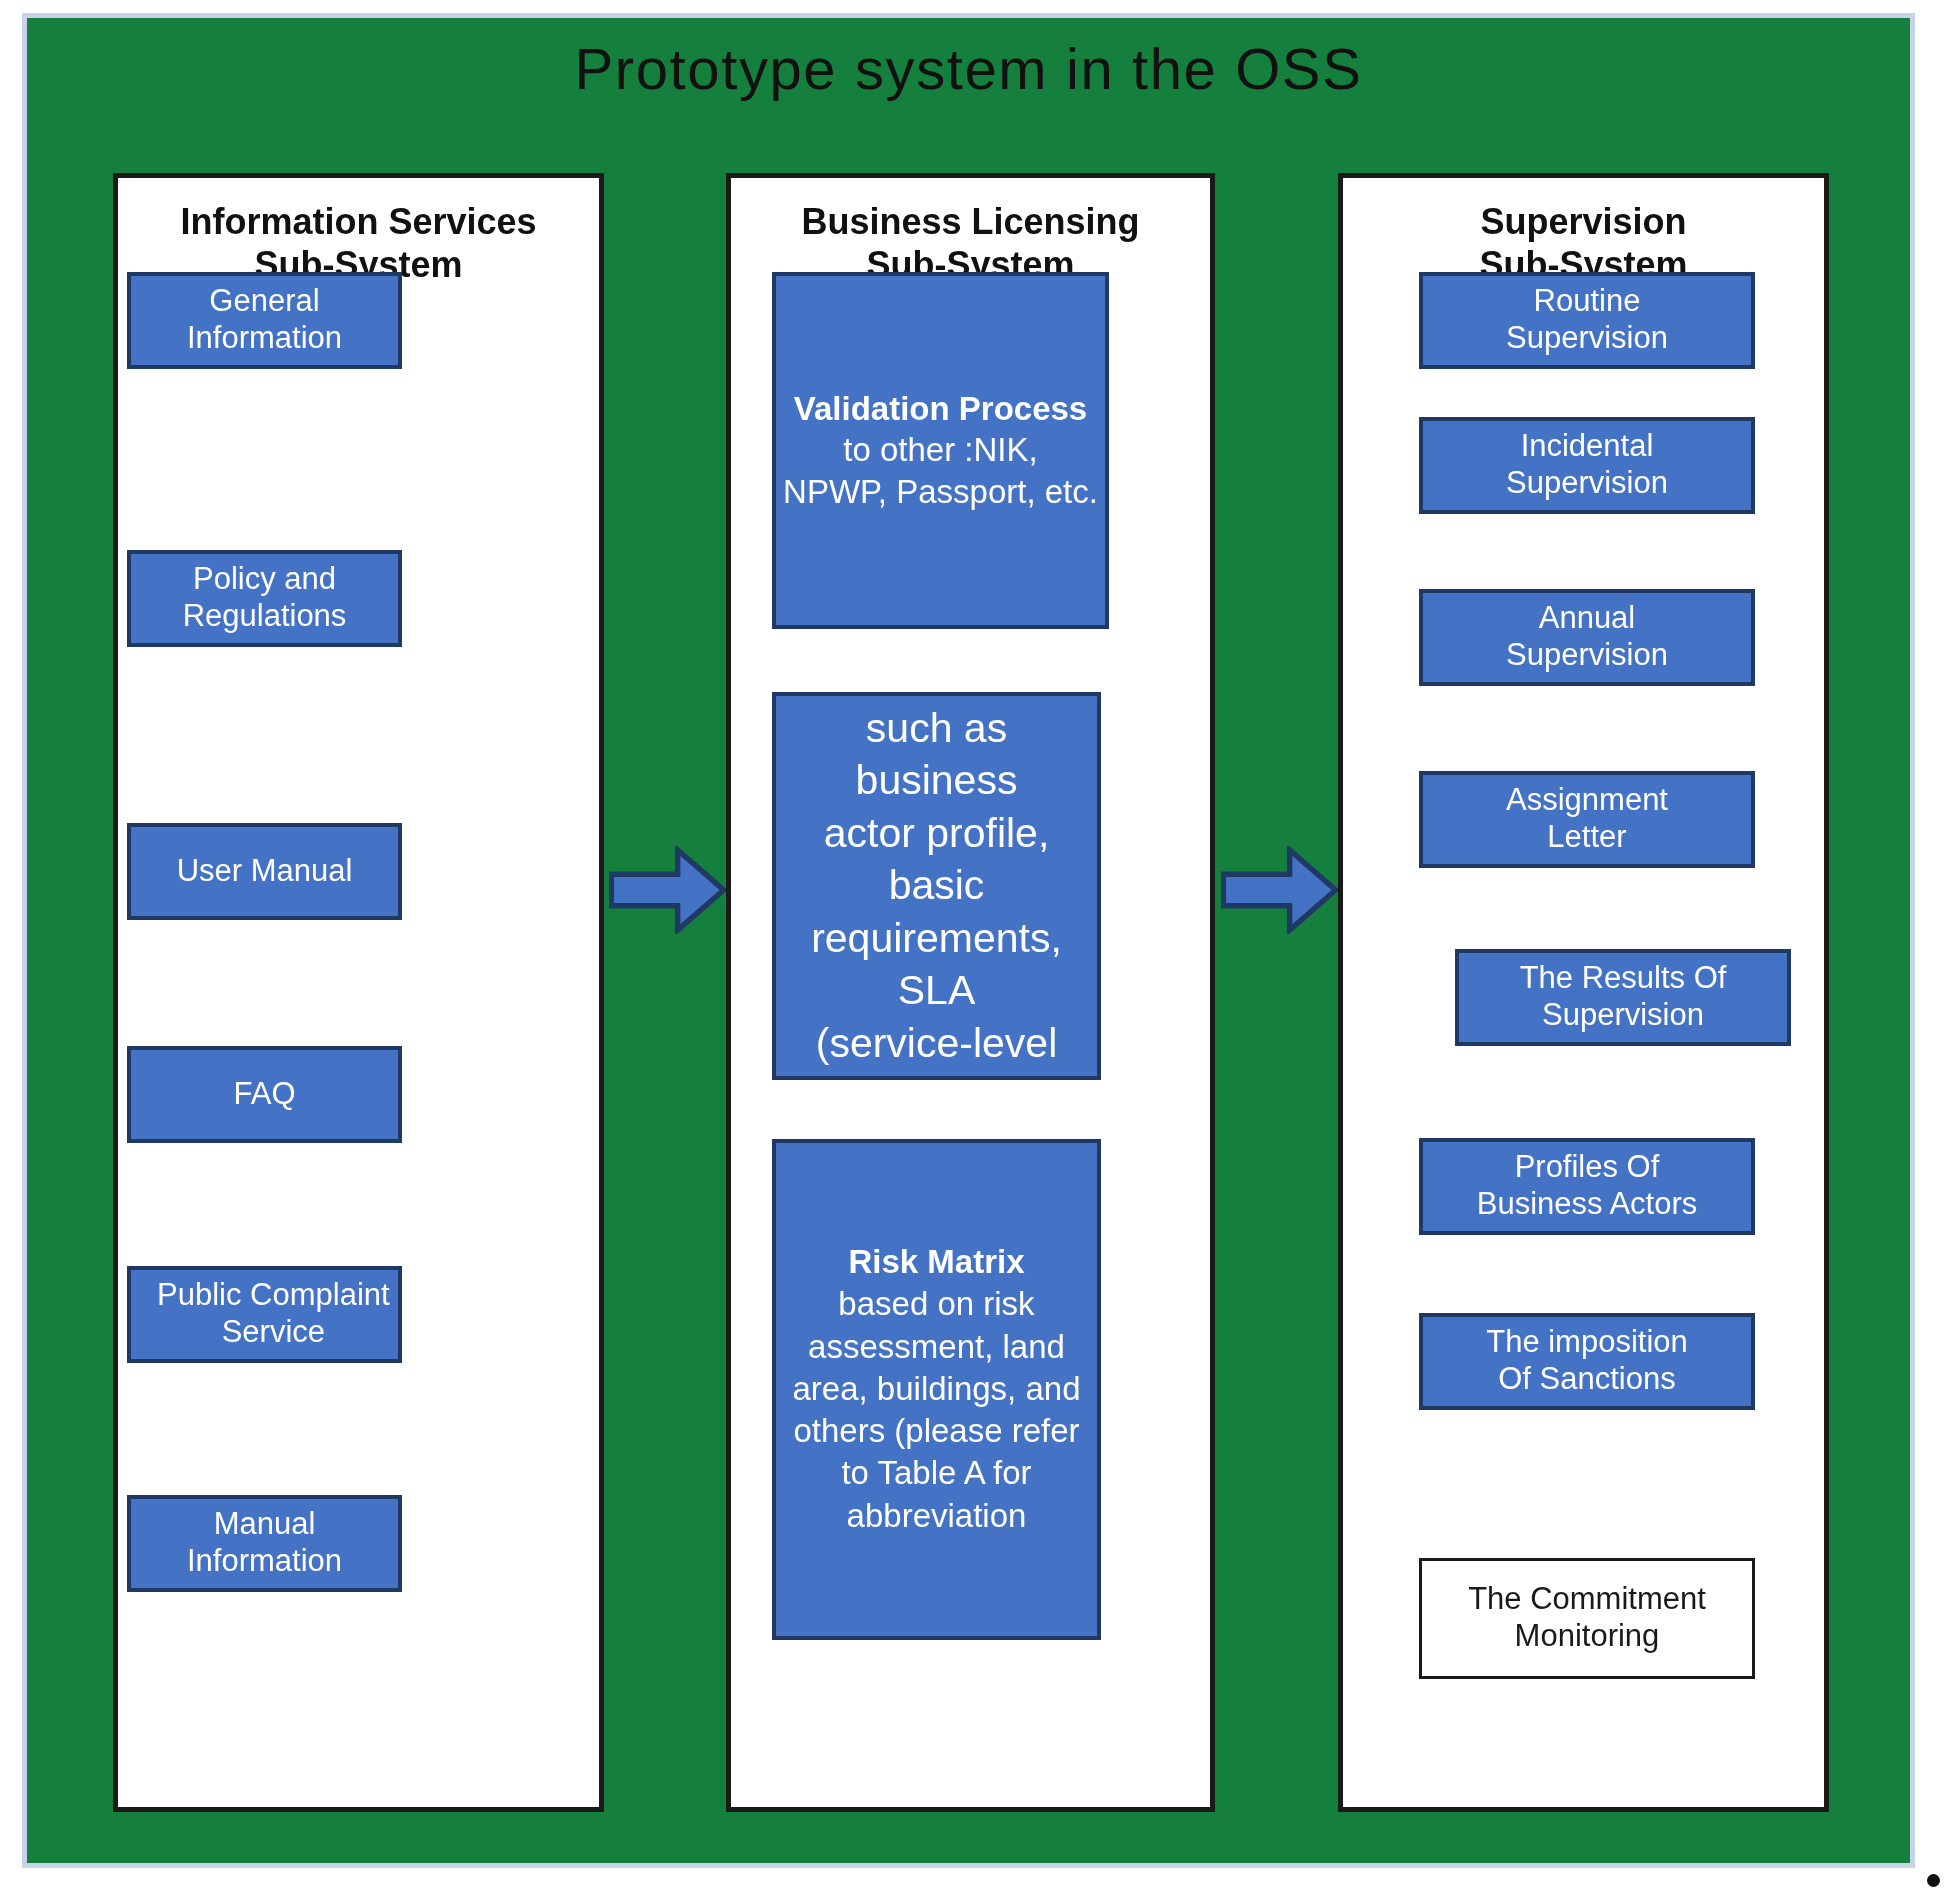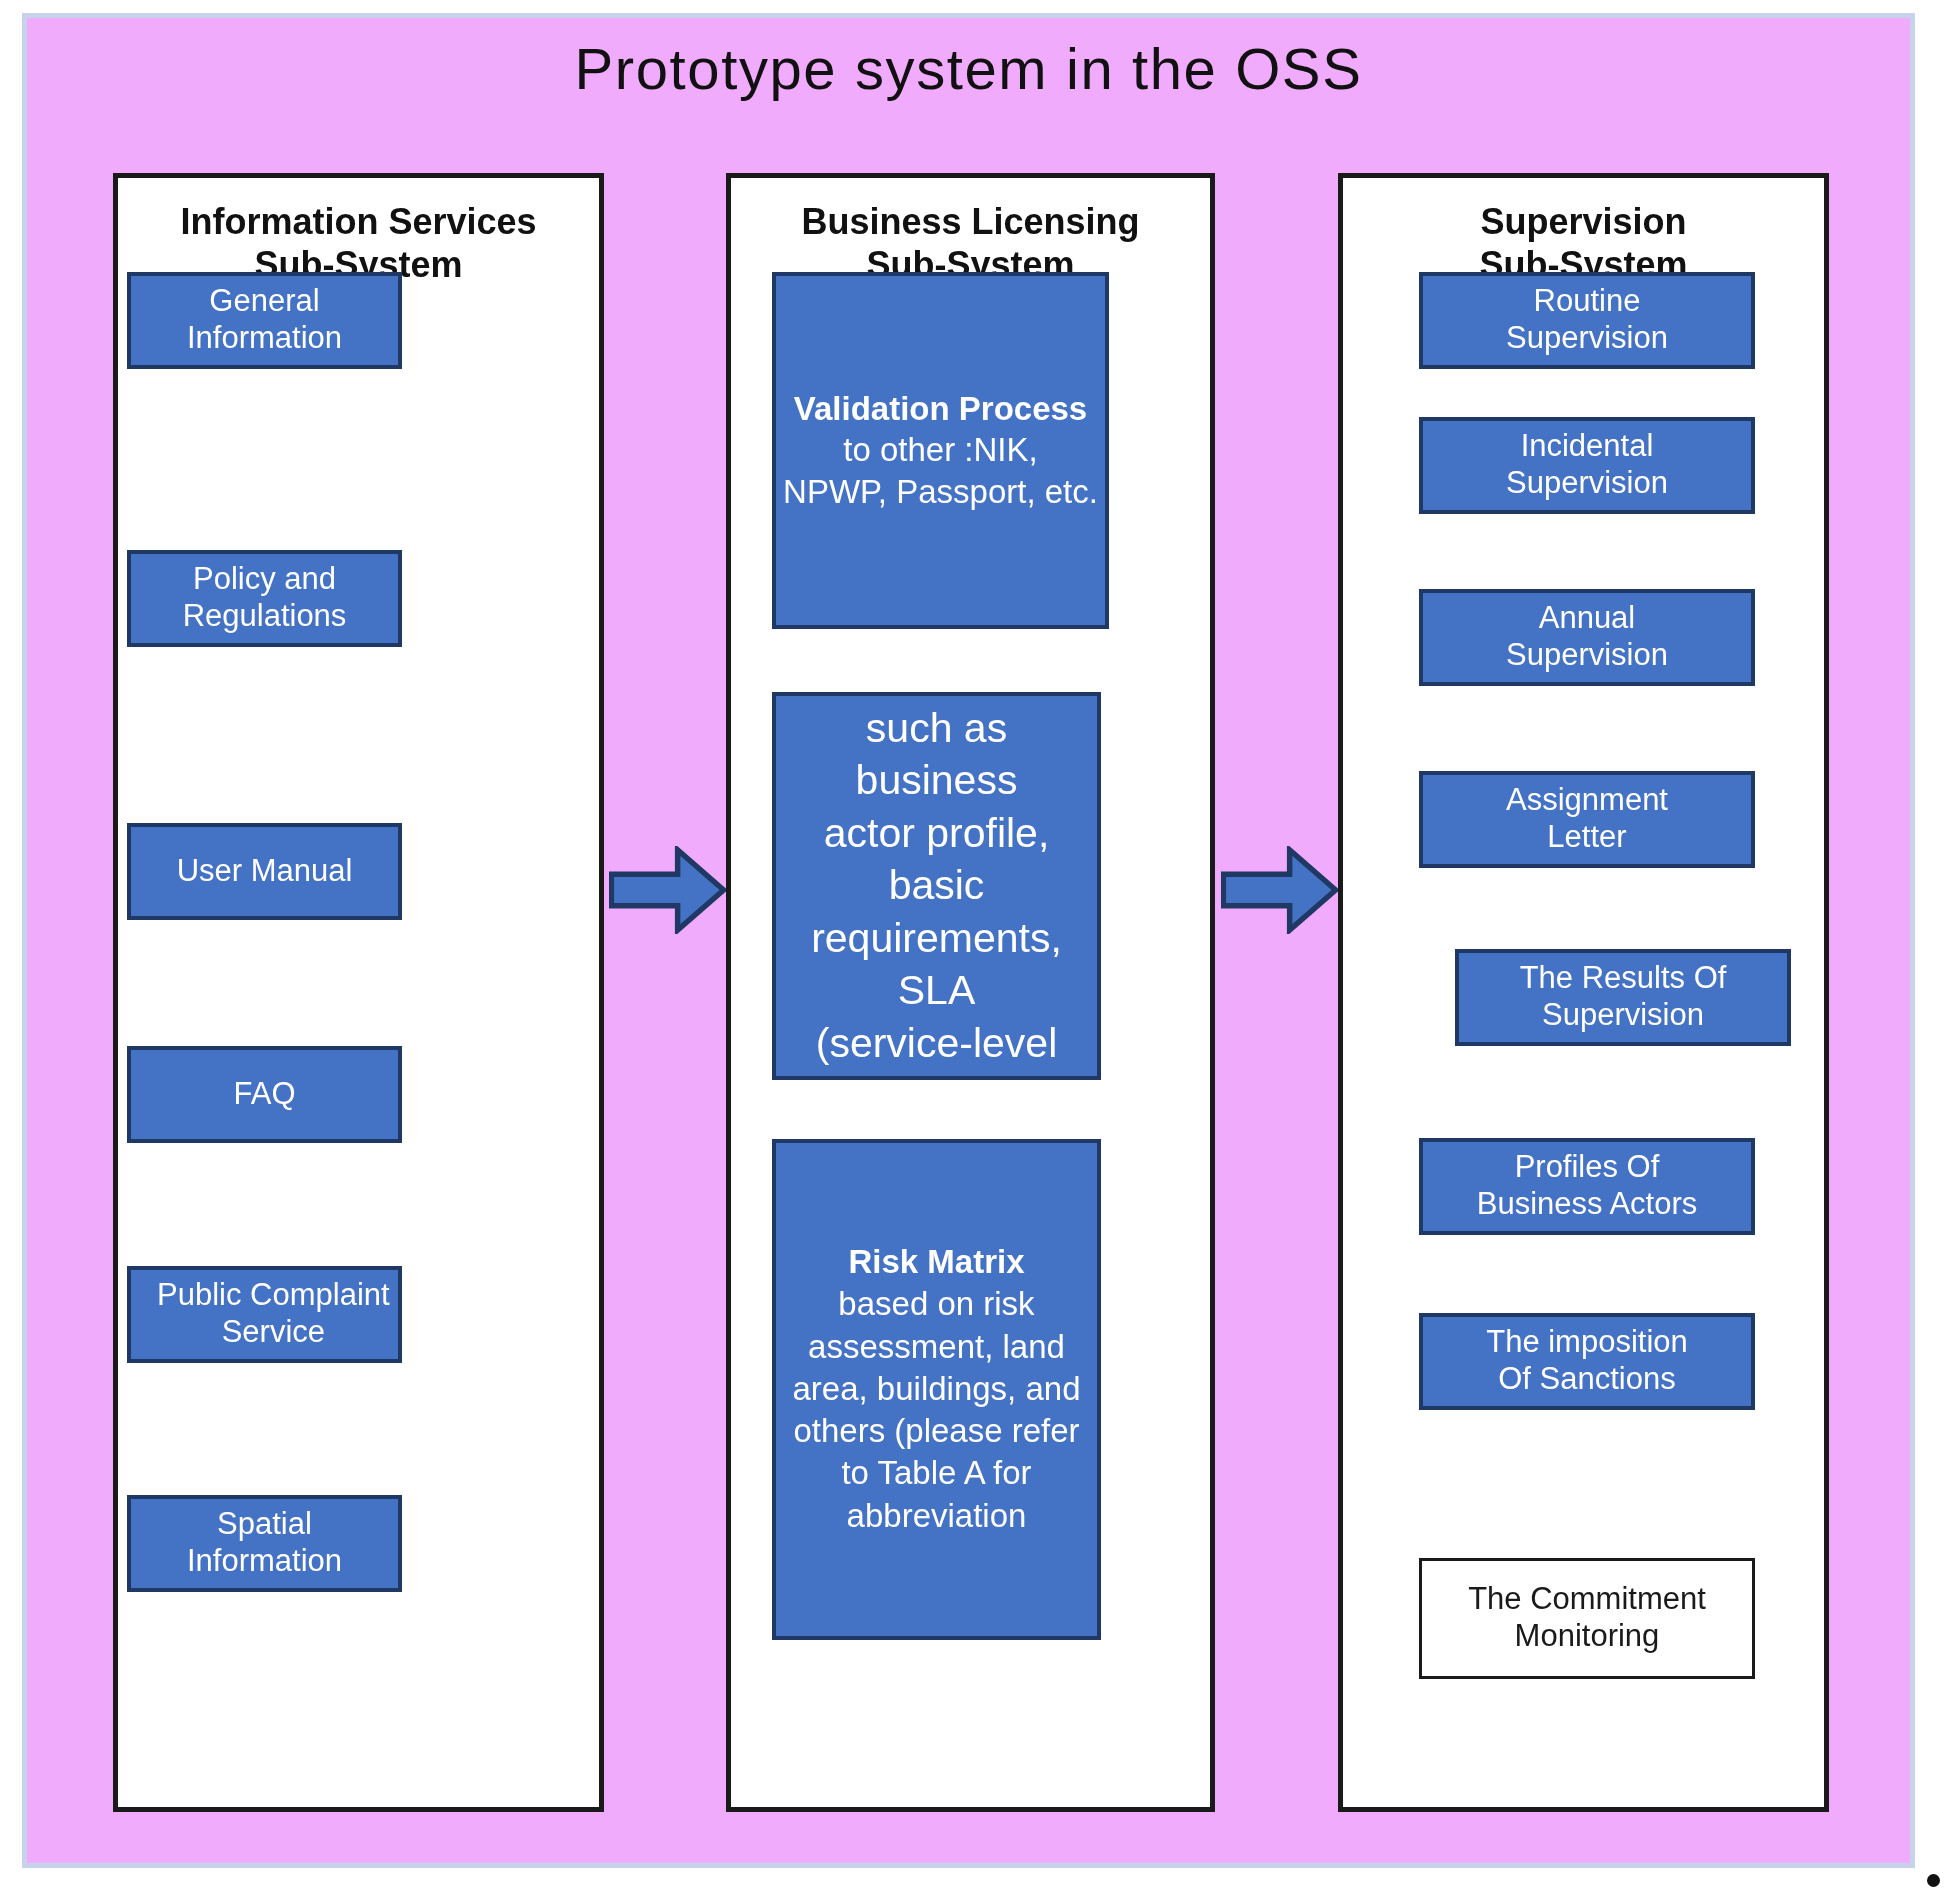--- a/index.html
+++ b/index.html
@@ -14,21 +14,21 @@
     overflow: hidden;
   }
 
   
   #figure-frame {
     position: absolute;
     left: 22px;
     top: 12.5px;
     width: 1893px;
     height: 1855px;
-    background: #f0abfc;
+    background: #15803d;
     border: 5.5px solid #c6d3ea;
     box-sizing: border-box;
   }
 
   
   #figure-title {
     position: absolute;
     left: 0;
     top: 17px;
     width: 100%;
@@ -155,21 +155,21 @@
   </div>
 
   <div class="node" id="node-general-information">General
 Information</div>
   <div class="node" id="node-user-manual">User Manual</div>
   <div class="node" id="node-policy-regulations">Policy and
 Regulations</div>
   <div class="node" id="node-faq">FAQ</div>
   <div class="node" id="node-public-complaint">Public Complaint
 Service</div>
-  <div class="node" id="node-spatial-information">Spatial
+  <div class="node" id="node-spatial-information">Manual
 Information</div>
 
   <div class="panel" id="panel-licensing">
     <div class="panel-title">Business Licensing
 Sub-System</div>
   </div>
 
   <div class="node" id="node-validation-process">
     <span class="rich"><b>Validation Process</b><span style="display:block">to other  :NIK,
 NPWP, Passport, etc.</span></span>

